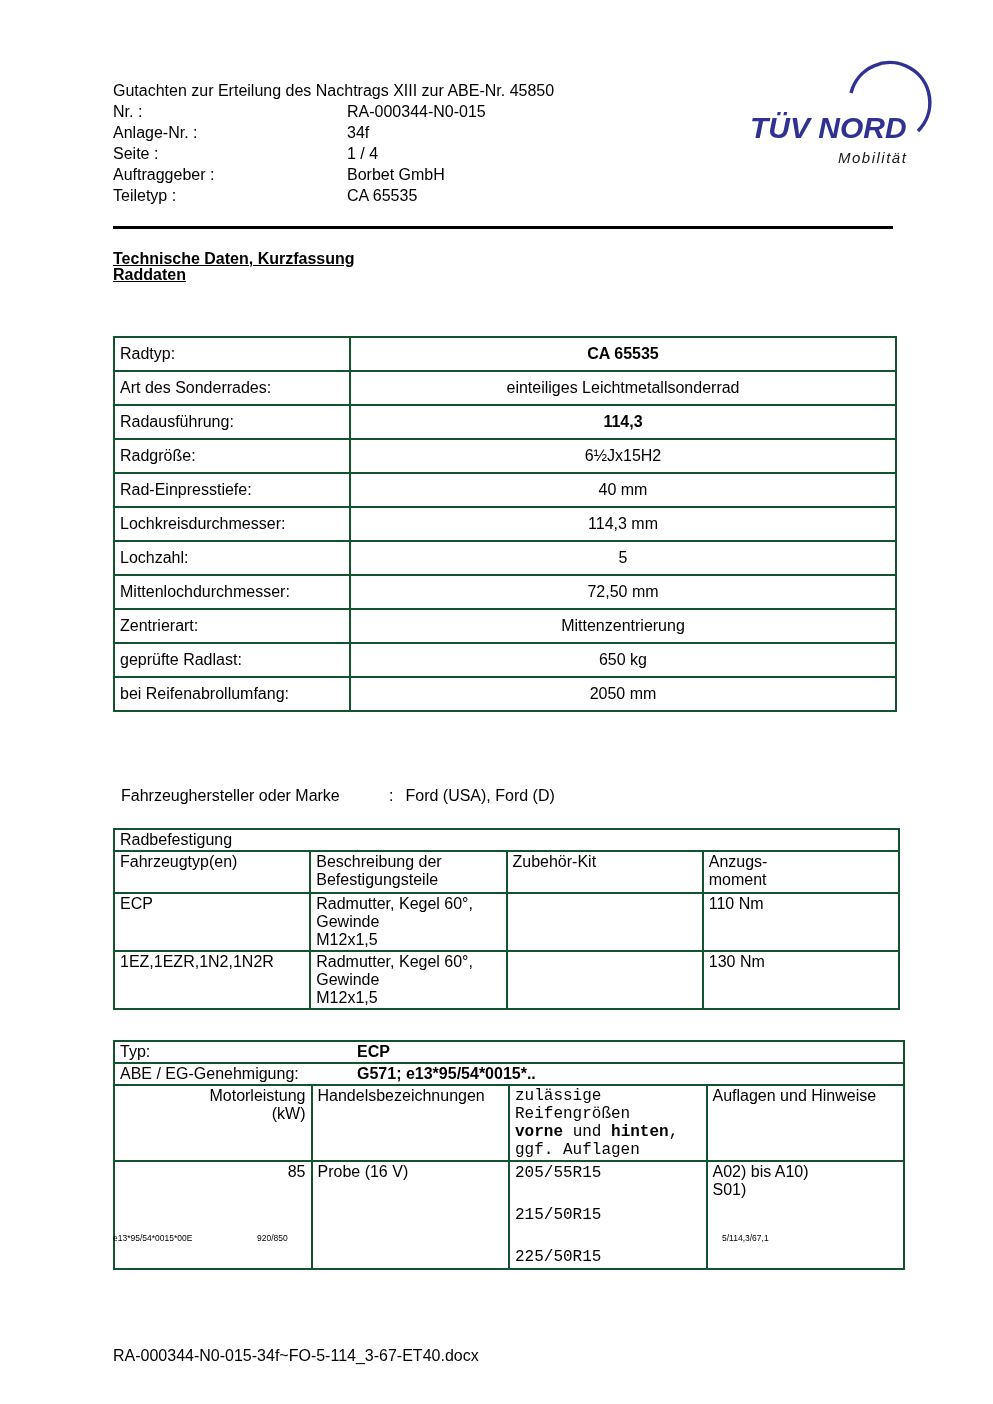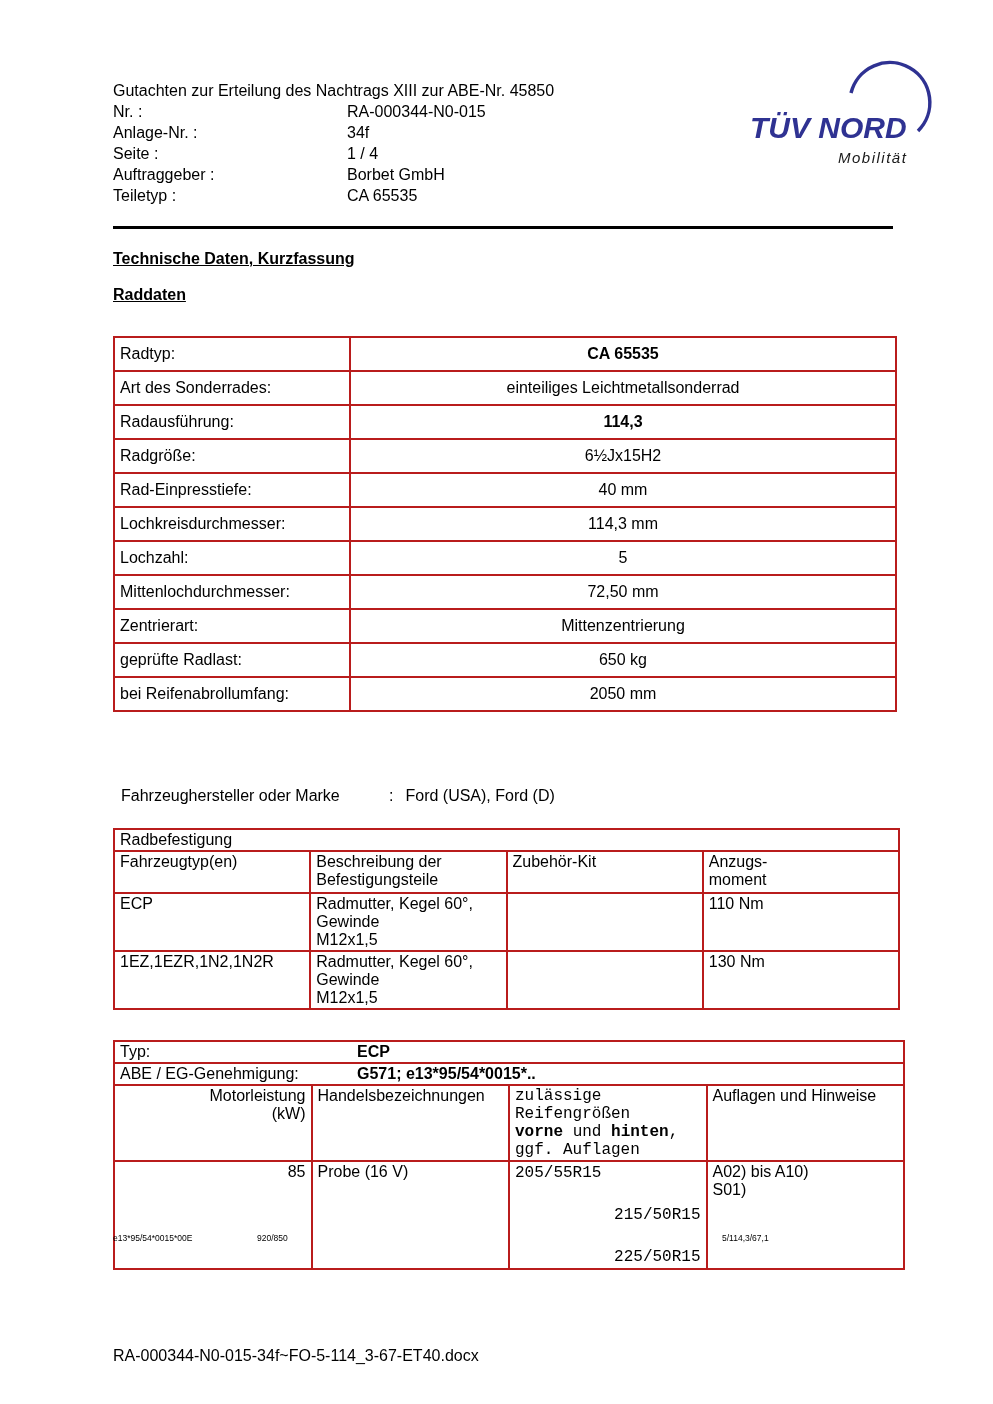--- a/index.html
+++ b/index.html
@@ -11,24 +11,24 @@
   .abs{position:absolute;}
   
   .hdr{top:80px;left:113px;line-height:21px;}
   .hdr .frow .flabel{display:inline-block;width:234px;}
   
   .logo{top:55px;left:748px;width:200px;height:118px;}
   
   .rule{top:226px;left:113px;width:780px;height:3px;background:#000;}
   
   .h1{top:250px;left:113px;font-weight:bold;text-decoration:underline;}
-  .h2{top:286px;left:113px;font-weight:bold;text-decoration:underline;}
+  .h2{top:266px;left:113px;font-weight:bold;text-decoration:underline;}
   
   table{border-collapse:collapse;table-layout:fixed;}
-  td{border:2px solid #b91c1c;font-size:16px;padding:1px 5px;overflow:hidden;}
+  td{border:2px solid #14532d;font-size:16px;padding:1px 5px;overflow:hidden;}
   .t1{top:336px;left:113px;width:784px;}
   .t1 td{height:30px;vertical-align:middle;}
   .t1 .lbl{width:224px;}
   .t1 .val{text-align:center;}
   .bold{font-weight:bold;}
   .vh-line{top:787px;left:121px;}
   .vh-line .vh-label{display:inline-block;width:268px;}
   .vh-line .vh-value{margin-left:12px;}
   .t2{top:828px;left:113px;width:787px;}
   .t2 td{vertical-align:top;}
@@ -44,21 +44,21 @@
   .t3 td{vertical-align:top;}
   .t3 .c1{width:116px;text-align:right;}
   .t3 .c2{width:183px;margin-left:12px;}
   .t3 .c3{width:291px;font-family:Liberation Mono, monospace;}
   .t3 .c4{width:186px;}
   .t3 .kv td{height:18px;position:relative;}
   .t3 .kv .tv{position:absolute;left:242px;top:1px;font-weight:bold;}
   .t3 .head-row td{height:38px;}
   .t3 .data-row td{height:100px;}
   .tire{line-height:20px;}
-  .tire + .tire{margin-top:22px;text-align:right;}
+  .tire + .tire{margin-top:22px;}
   .footnotes{top:1233px;left:113px;width:792px;height:12px;font-size:8.5px;}
   .footnotes span{position:absolute;top:0;white-space:nowrap;}
   .fn-left{left:0;}
   .fn-mid{left:124px;margin-left:20px;}
   .fn-right{left:609px;}
   .footer{top:1347px;left:113px;}
 </style>
 </head>
 <body>
 

